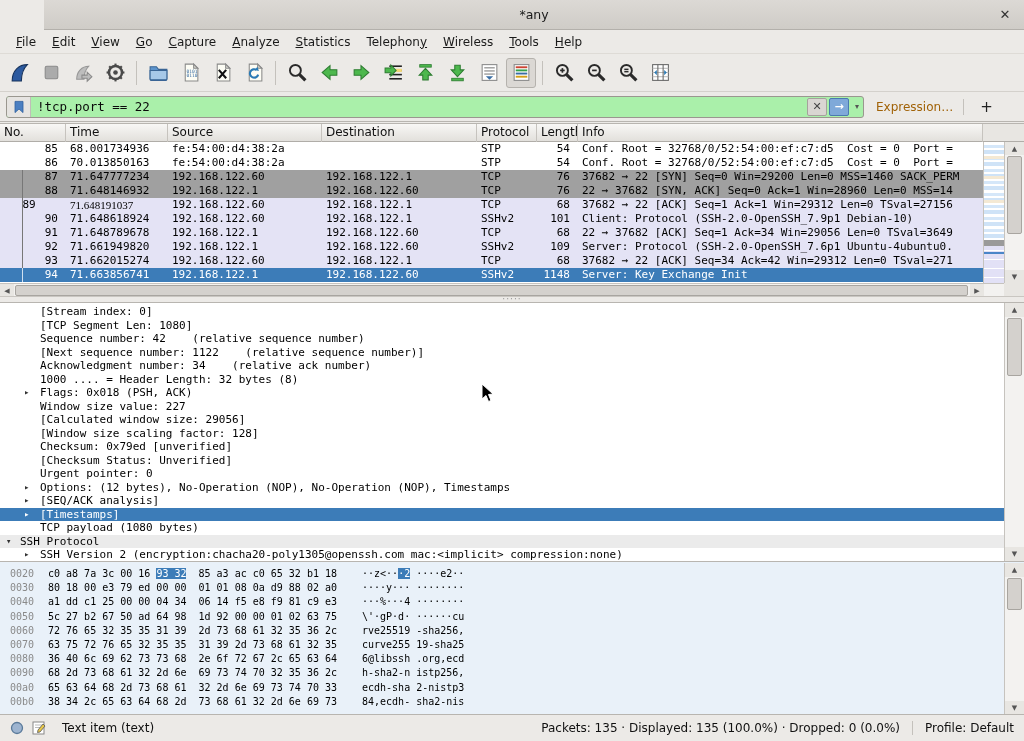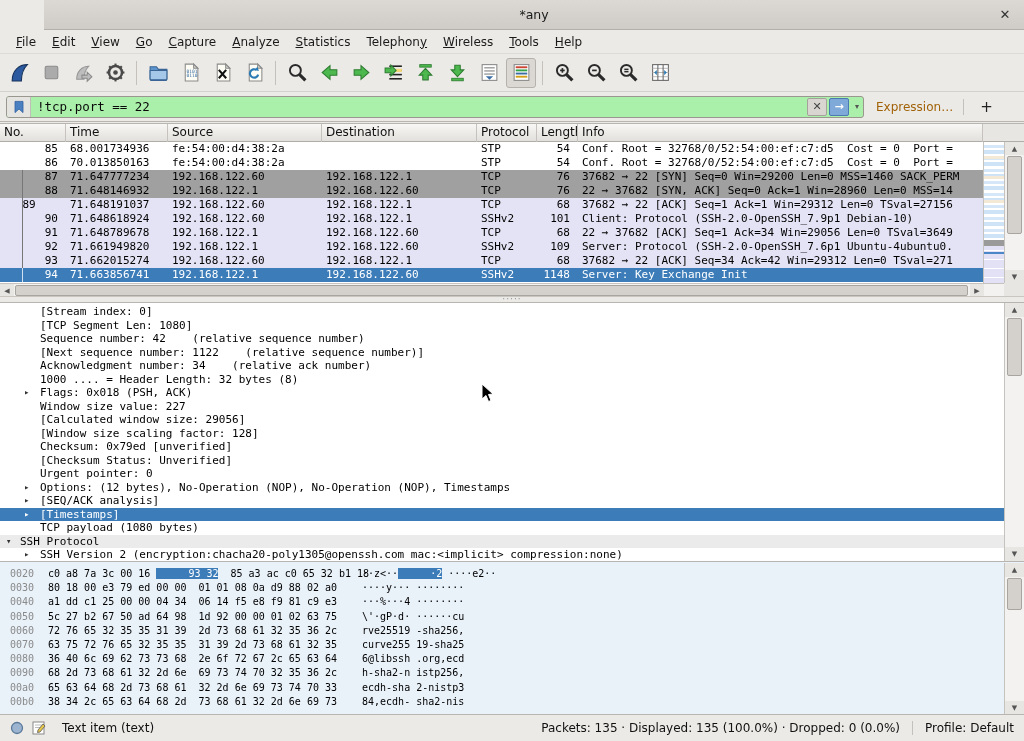--- a/index.html
+++ b/index.html
@@ -102,21 +102,21 @@
   #det-vsb .sb-btn { height:14px; width:100%; }
   #det-vsb-down { position:absolute; bottom:0; }
   #det-thumb { position:absolute; top:15px; left:2px; width:15px; height:58px; }
 
   
   #hexpane { position:absolute; top:561px; left:0; width:1024px; height:153px; background:#e9f1f9; border-top:1px solid #b8b5b0; overflow:hidden; }
   .hrow { height:14.2px; line-height:14.2px; font-size:10px; position:relative; }
   .hoff { position:absolute; left:10px; color:#8a8a8a; }
   .hbytes { position:absolute; left:48px; color:#000; }
   .hascii { position:absolute; left:362px; color:#000; }
-  .hsel { background:var(--selection); color:#fff;padding-left:32px; }
+  .hsel { background:var(--selection); color:#fff; }
   #hex-rows { padding-top:5px; }
   #hex-vsb { position:absolute; top:1px; right:0; width:20px; height:152px; border-left:1px solid #c6c3be; background:#f3f2f0; }
   #hex-vsb .sb-btn { height:14px; width:100%; }
   #hex-vsb-down { position:absolute; bottom:0; }
   #hex-thumb { position:absolute; top:15px; left:2px; width:15px; height:32px; }
 
   
   #statusbar { position:absolute; top:714px; left:0; width:1024px; height:27px; background:#eceae7; border-top:1px solid #b8b5b0;
                display:flex; align-items:center; padding:0 10px; color:#111; }
   #sb-icons { display:flex; gap:8px; align-items:center; margin-right:16px; }
@@ -382,21 +382,21 @@
         <div class="pcell mono c-l" style="width: 102px;">71.648146932</div>
         <div class="pcell mono c-l" style="width: 154px;">192.168.122.1</div>
         <div class="pcell mono c-l" style="width: 155px;">192.168.122.60</div>
         <div class="pcell mono c-l" style="width: 60px;">TCP</div>
         <div class="pcell mono c-len" style="width: 41px;">76</div>
         <div class="pcell mono c-l" style="width: 405px; flex: 1 1 0%;">22 → 37682 [SYN, ACK] Seq=0 Ack=1 Win=28960 Len=0 MSS=14</div>
       </div>
       <div class="prow lav">
         <div class="trace-line"></div>
         <div class="pcell mono c-no" style="width: 66px; text-align: center;">89</div>
-        <div class="pcell mono c-l" style="width: 102px;">71.648191037</div>
+        <div class="pcell mono c-l" style="width: 102px; font-family: Liberation Serif, serif;">71.648191037</div>
         <div class="pcell mono c-l" style="width: 154px;">192.168.122.60</div>
         <div class="pcell mono c-l" style="width: 155px;">192.168.122.1</div>
         <div class="pcell mono c-l" style="width: 60px;">TCP</div>
         <div class="pcell mono c-len" style="width: 41px;">68</div>
         <div class="pcell mono c-l" style="width: 405px; flex: 1 1 0%;">37682 → 22 [ACK] Seq=1 Ack=1 Win=29312 Len=0 TSval=27156</div>
       </div>
       <div class="prow lav">
         <div class="trace-line"></div>
         <div class="pcell mono c-no" style="width: 66px;">90</div>
         <div class="pcell mono c-l" style="width: 102px;">71.648618924</div>

